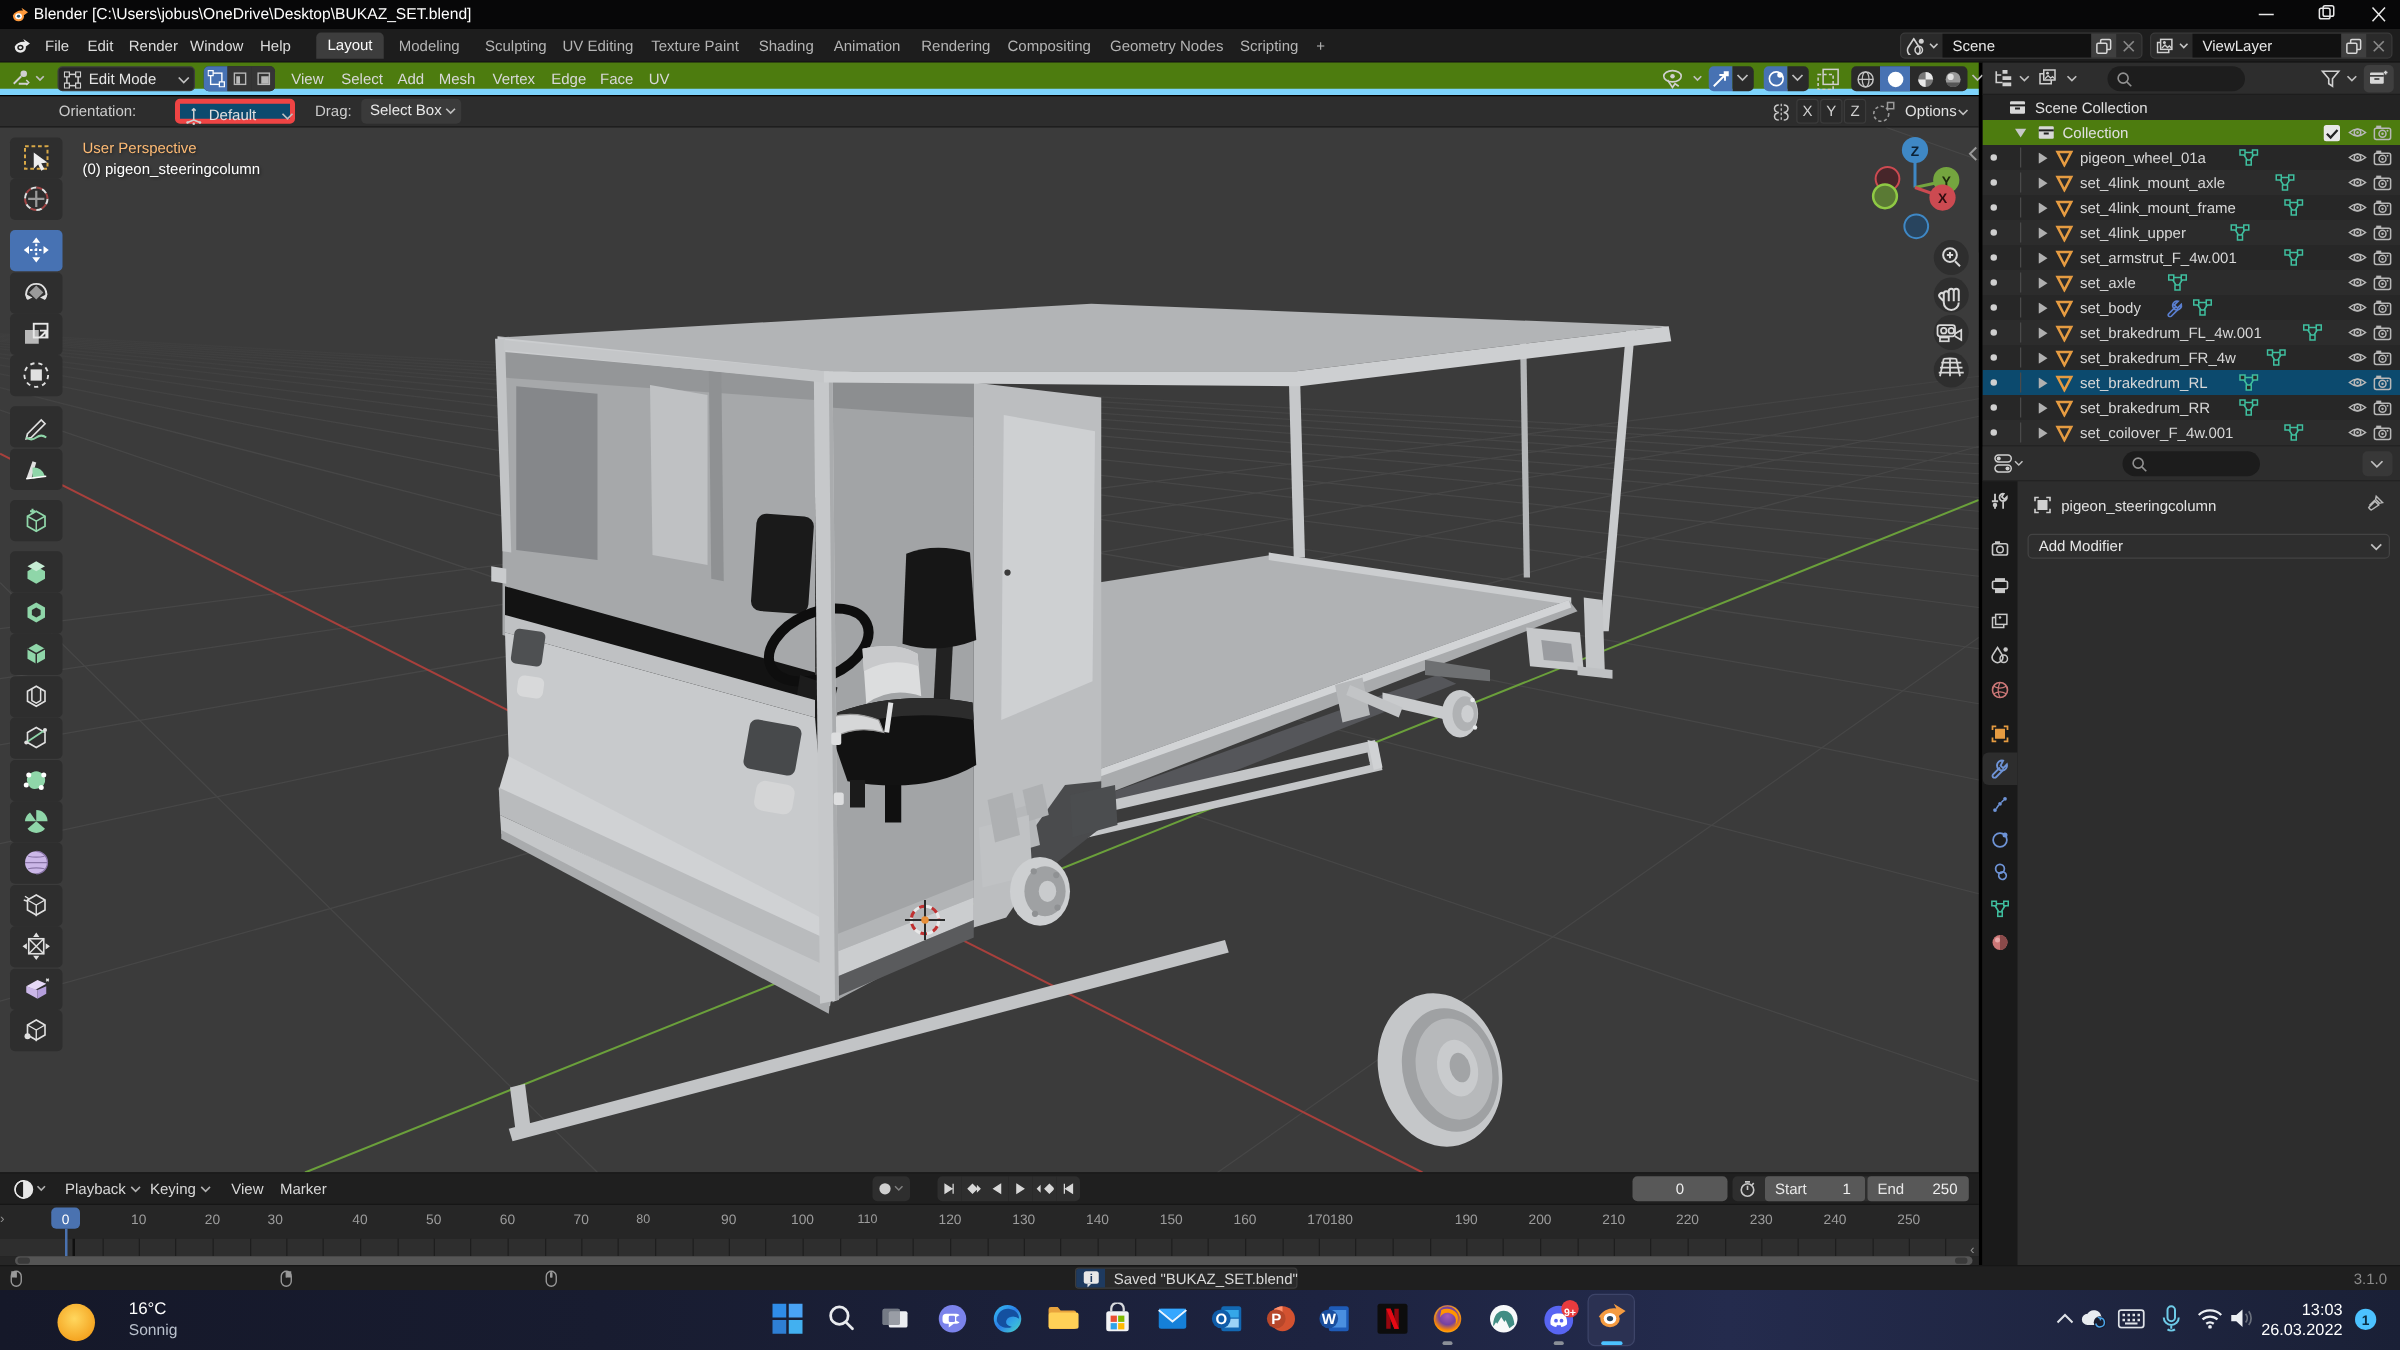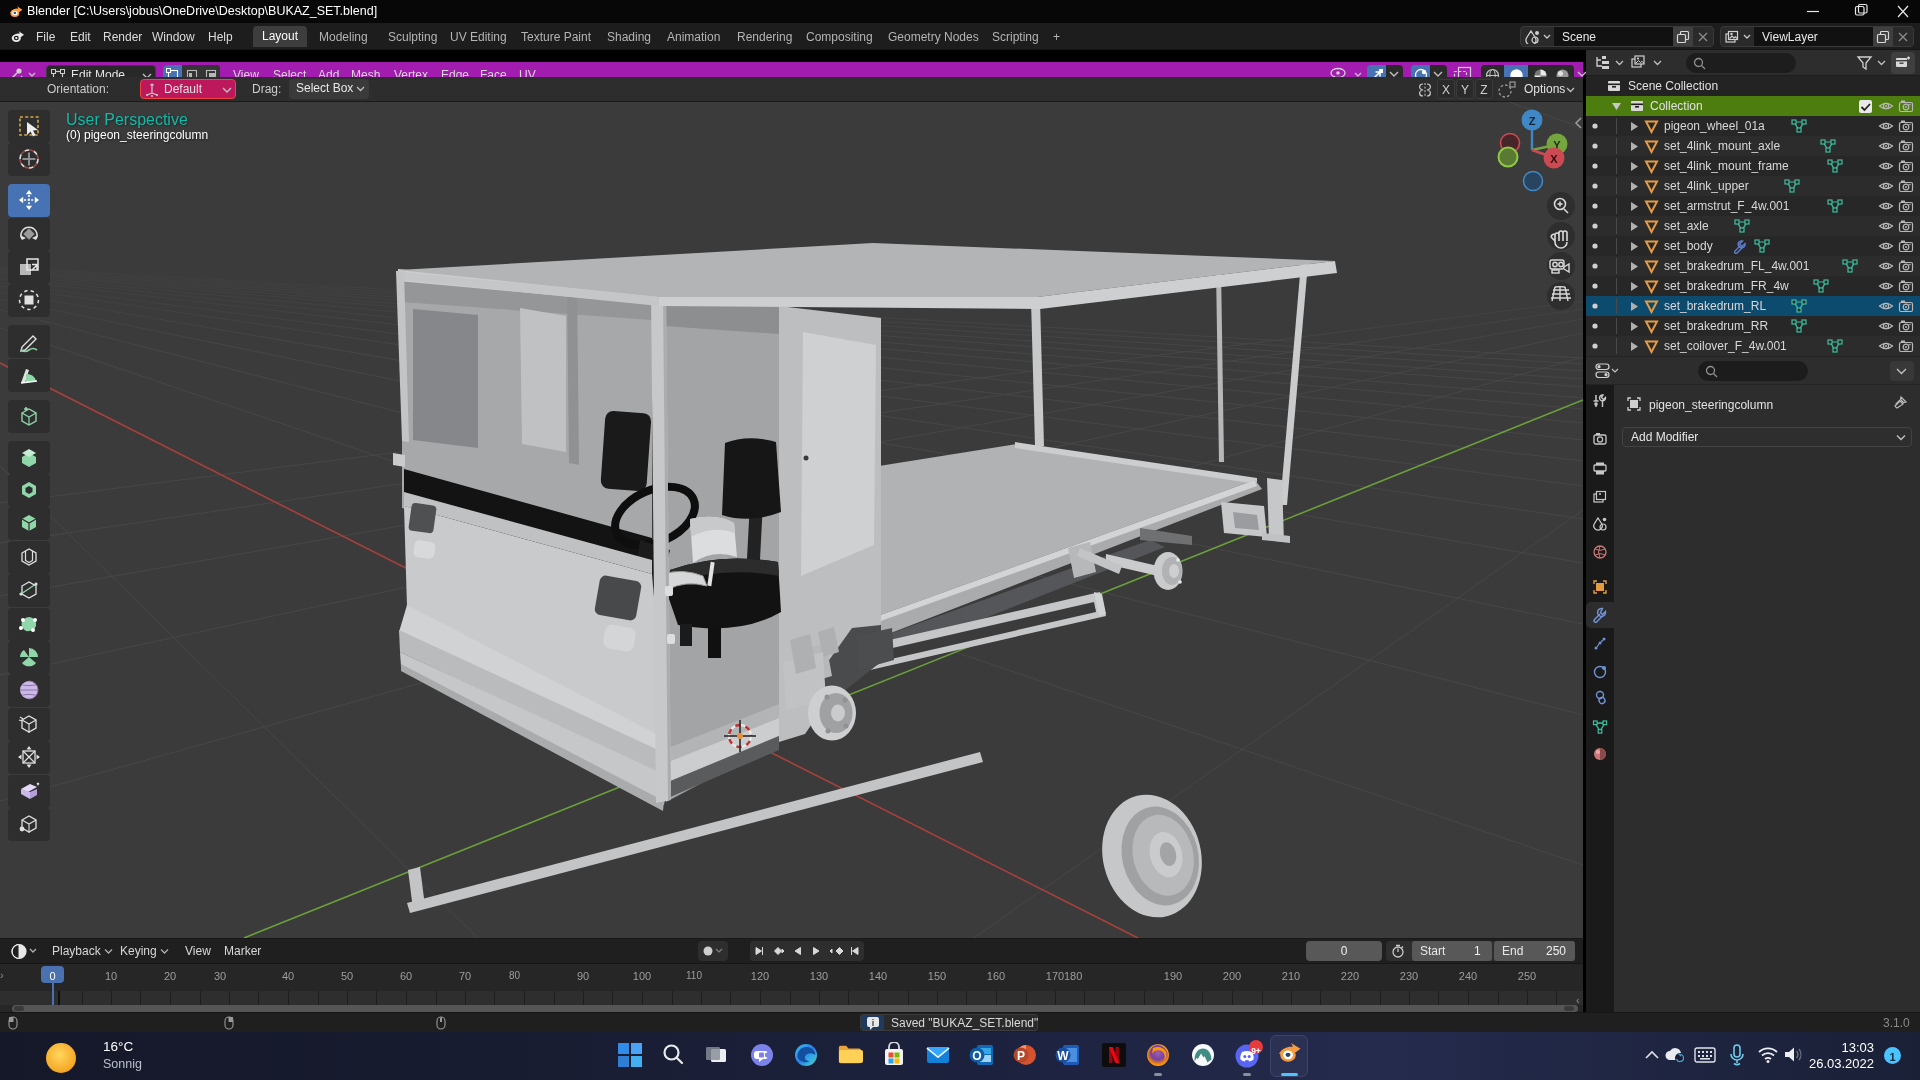--- a/index.html
+++ b/index.html
@@ -80,21 +80,21 @@
    <ellipse cx="10" cy="13.6" rx="2.3" ry="2" fill="#2a5a77"></ellipse>
  </svg>
  <div class="abs txt" style="left:27px;top:4px;color:#ffffff;font-size:12.5px">Blender [C:\Users\jobus\OneDrive\Desktop\BUKAZ_SET.blend]</div>
  <svg class="abs" style="left:1786px;top:0" width="134" height="23">
    <line x1="21" y1="11.5" x2="33" y2="11.5" stroke="#e8e8e8" stroke-width="1.2"></line>
    <rect x="69.5" y="6.5" width="8.5" height="8.5" fill="none" stroke="#e8e8e8" stroke-width="1.2" rx="1.5"></rect>
    <rect x="72.5" y="4.5" width="8.5" height="8.5" fill="none" stroke="#e8e8e8" stroke-width="1.2" rx="1.5"></rect>
    <path d="M112 6 L122 17 M122 6 L112 17" stroke="#e8e8e8" stroke-width="1.2"></path>
  </svg>
 </div>
-    <div class="abs" style="left:0;top:62px;width:1583px;height:26px;background:#a21caf;border-bottom:2px solid #7dd3fc">
+    <div class="abs" style="left:0;top:50px;width:1583px;height:26px;background:#4d7c0f;border-bottom:5px solid #7dd3fc">
 <svg class="abs" style="left:8px;top:4px" width="30" height="18" viewBox="0 0 30 18">
  <circle cx="11" cy="5" r="2.6" fill="#d0d0d0"></circle>
         <path d="M3 13 L9 7 M7 13 H14" stroke="#d0d0d0" stroke-width="1.5"></path>
         <path d="M13 10 l2 2 l-2 2" fill="none" stroke="#d0d0d0" stroke-width="1.2"></path>
  <path d="M21 7 l3 3 l3 -3" fill="none" stroke="#c0c0c0" stroke-width="1.4"></path>
       </svg>
 <div class="abs" style="left:46px;top:3px;width:110px;height:20px;background:#282828;border:1px solid #3d3d3d;border-radius:4px">
  <svg class="abs" style="left:4px;top:3px" width="14" height="14" viewBox="0 0 14 14">
           <rect x="2.5" y="2.5" width="9" height="9" fill="none" stroke="#cfcfcf" stroke-width="1.2"></rect>
           <rect x="0.5" y="0.5" width="4" height="4" fill="#282828" stroke="#cfcfcf"></rect>
@@ -181,21 +181,21 @@
           <circle cx="5.5" cy="5.5" r="2.5" fill="#e0e0e0"></circle>
           <path d="M2 10 a6 6 0 0 0 11 0z" fill="#555"></path>
         </svg>
 </div>
 <svg class="abs" style="left:1576px;top:8px" width="12" height="10">
         <path d="M2 2 l4 4 l4 -4" fill="none" stroke="#c0c0c0" stroke-width="1.4"></path>
       </svg>
 </div>
 <div class="abs" style="left:0;top:77px;width:1583px;height:25px;background:#2d2d2d;border-bottom:1px solid #1a1a1a">
 <div class="abs txt" style="left:47px;top:5px;color:#cccccc">Orientation:</div>
-<div class="abs" style="left:140px;top:2px;width:96px;height:20px;background:#be185d;border:1px solid #ef4444;border-radius:4px">
+<div class="abs" style="left:140px;top:2px;width:96px;height:20px;background:#0c4a6e;border:4px solid #ef4444;border-radius:4px">
  <svg class="abs" style="left:4px;top:3px" width="14" height="14">
           <path d="M7 1 v9 M7 10 l5 2 M7 10 l-5 2" stroke="#cfcfcf" stroke-width="1.2" fill="none"></path>
           <path d="M5.5 2.5 L7 1 l1.5 1.5" fill="none" stroke="#cfcfcf" stroke-width="1.2"></path>
           <circle cx="7" cy="13" r="1" fill="#cfcfcf"></circle>
           <circle cx="2" cy="12" r="1" fill="#cfcfcf"></circle>
           <circle cx="12" cy="12" r="1" fill="#cfcfcf"></circle>
         </svg>
  <div class="abs txt" style="left:23px;top:2px;color:#e0e0e0">Default</div>
  <svg class="abs" style="left:80px;top:6px" width="12" height="10">
           <path d="M2 2 l4 4 l4 -4" fill="none" stroke="#c0c0c0" stroke-width="1.4"></path>
@@ -579,21 +579,21 @@
           </svg>
         </div>
 <div class="abs" style="left:0;top:698px;width:42px;height:33px;background:#2e2e2e;border-radius:4px"> 
           <svg width="34" height="32" viewBox="0 0 34 32" style="position:absolute;left:4px;top:0">
             <path d="M10 12 l7 -4 l7 4 v8 l-7 4 l-7 -4z" fill="none" stroke="#e0e0e0" stroke-width="1.3"></path>
             <path d="M10 12 l7 4 l7 -4 M17 16 v9" stroke="#e0e0e0" stroke-width="1.1" fill="none"></path>
             <circle cx="10" cy="21" r="2.4" fill="#e0e0e0"></circle>
           </svg>
         </div>
 </div>
-<div class="abs" style="left:66px;top:9px;color:#14b8a6;font-size:16px;text-shadow:1px 1px 2px #222">User Perspective</div>
+<div class="abs" style="left:66px;top:9px;color:#fdba74;font-size:12px;text-shadow:1px 1px 2px #222">User Perspective</div>
 <div class="abs" style="left:66px;top:26px;color:#ffffff;font-size:12px;text-shadow:1px 1px 2px #222">(0) pigeon_steeringcolumn</div>
 </div>
 <div class="abs" style="left:1586px;top:50px;width:334px;height:307px;background:#232323;overflow:hidden">
 <div class="abs" style="left:0;top:0;width:334px;height:26px;background:#2d2d2d;border-bottom:1px solid #1d1d1d"></div>
 <svg class="abs" style="left:8px;top:4px" width="32" height="18" viewBox="0 0 32 18">
  <path d="M3 3 v9 h5 M3 6 h4" stroke="#d0d0d0" stroke-width="1.3" fill="none"></path>
         <rect x="8" y="2" width="4" height="3" fill="#d0d0d0"></rect>
         <rect x="8" y="7" width="7" height="3" fill="#d0d0d0"></rect>
         <rect x="8" y="12" width="7" height="3" fill="#d0d0d0"></rect>
  <path d="M22 7 l3.5 3.5 L29 7" fill="none" stroke="#c0c0c0" stroke-width="1.3"></path>

